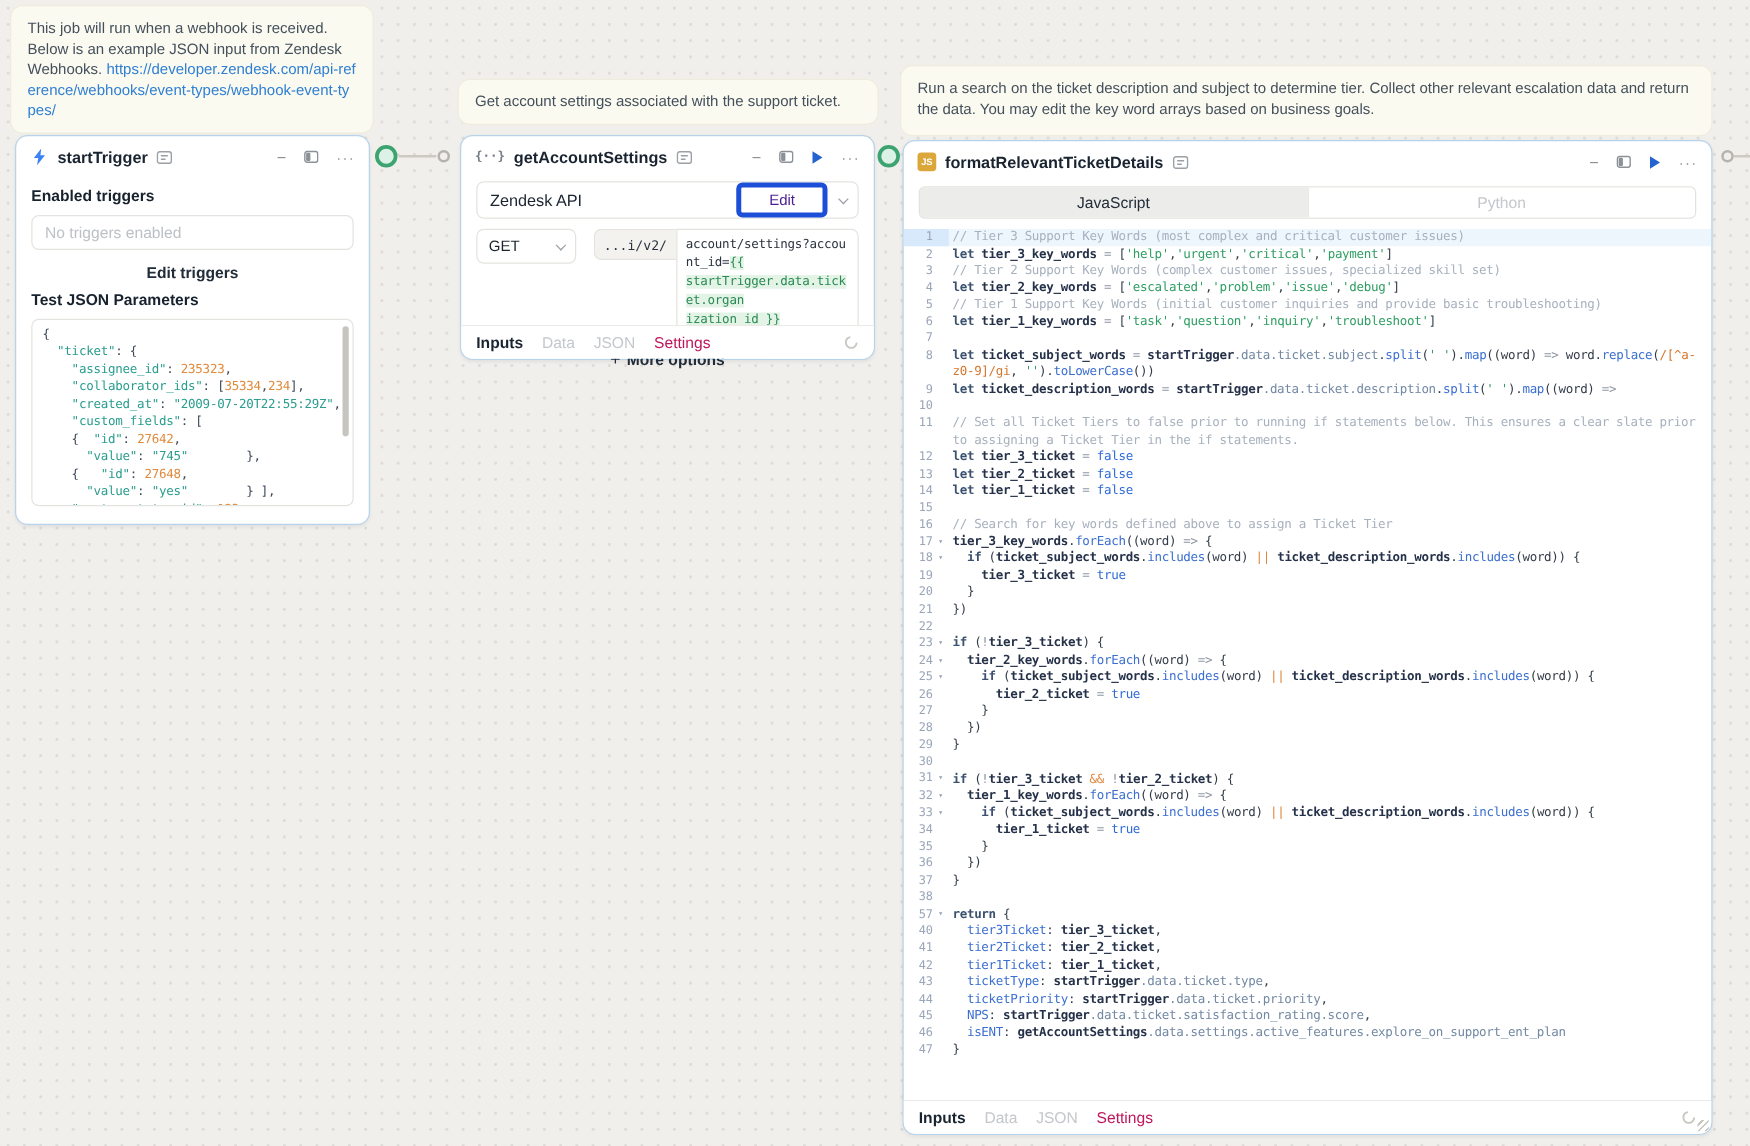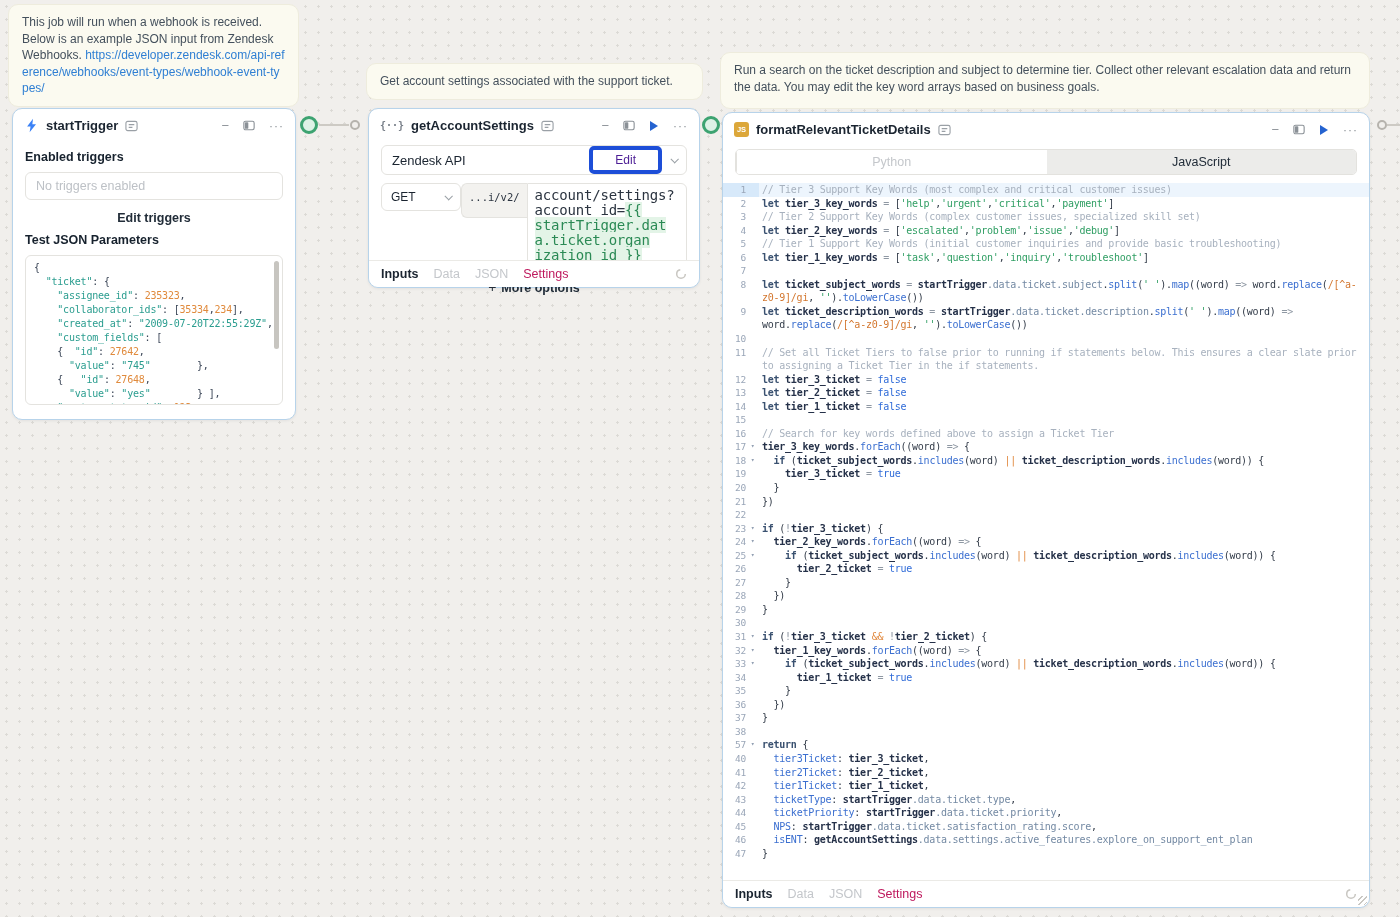--- a/index.html
+++ b/index.html
@@ -52,25 +52,25 @@
   .resource-row { margin:3px 12px 0; height:30px; border:1px solid #e4e3df; border-radius:6px;
                   display:flex; align-items:center; padding:0 9px 0 10px; font-size:13px; color:#1a2430; }
   .edit-btn { margin-left:auto; border:4px solid #1d4ed8; border-radius:5px; padding:3px 22px;
               font-size:12px; color:#4c1d95; background:#fff; }
   .chev { width:6px; height:6px; border-right:1.5px solid #9aa0a6; border-bottom:1.5px solid #9aa0a6;
           transform:rotate(45deg) translateY(-1px); margin-left:9px; flex:none; }
   .method-row { margin:8px 12px 0; display:flex; align-items:flex-start; }
   .get-select { width:80px; height:28px; border:1px solid #e4e3df; border-radius:6px;
                 display:flex; align-items:center; padding:0 9px; font-size:12px; color:#1a2430; }
   .get-select .chev { margin-left:auto; }
-  .url-prefix { height:35px; border:1px solid #e4e3df; border-right:none;
+  .url-prefix { margin-left:14px; height:25px; border:1px solid #e4e3df; border-right:none;
                 border-radius:6px 0 0 6px; background:#f3f2ef; padding:7px 7px;
                 font-family:"DejaVu Sans Mono",monospace; font-size:10.5px; color:#2b3440; white-space:nowrap; }
   .url-box { flex:1; border:1px solid #e4e3df; border-radius:0 6px 6px 6px; padding:4px 7px;
-             font-family:"DejaVu Sans Mono",monospace; font-size:14px; line-height:15px;
+             font-family:"DejaVu Sans Mono",monospace; font-size:10px; line-height:15px;
              letter-spacing:-.2px; background:#fff; min-height:54px; }
   .urow { white-space:pre-wrap; word-break:break-all; }
   .sg-u   { color:#2b3440; }
   .sg-tpl { background:#e3f4e7; color:#2b8a55; }
   .more-options { margin-top:11px; text-align:center; font-size:12.5px; font-weight:600; color:#222d39; cursor:pointer; }
   .plus { font-weight:400; font-size:14px; margin-right:5px; color:#222d39; }
   
   .bottom-bar { position:absolute; left:0; right:0; bottom:0; height:27px; border-top:1px solid #ebeae6;
                 display:flex; align-items:center; padding:0 12px; gap:15px; font-size:12.5px;
                 background:#fff; border-radius:0 0 10px 10px; }
@@ -257,22 +257,22 @@
       </span>
       <span style="display:flex;">
         <svg width="10" height="12" viewBox="0 0 10 12">
             <path d="M1 1l8 5-8 5z" fill="#2563d0"></path>
           </svg>
       </span>
       <span class="dots">···</span>
     </span>
   </div>
   <div class="lang-tabs">
+    <div class="lang-tab lang-active">JavaScript</div>
     <div class="lang-tab lang-inactive">Python</div>
-    <div class="lang-tab lang-active">JavaScript</div>
   </div>
   <div class="editor" id="code-area">
       <div class="crow hl">
         <span class="gut">
           <span>1</span>
           <span class="fold"></span>
         </span>
         <span class="code"><span class="sg-c">// Tier 3 Support Key Words (most complex and critical customer issues)</span></span>
       </div>
       <div class="crow">
@@ -330,27 +330,20 @@
           <span class="fold"></span>
         </span>
         <span class="code"><span class="sg-r">z0-9]/gi</span><span class="sg-t">, </span><span class="sg-str">''</span><span class="sg-t">).</span><span class="sg-m">toLowerCase</span><span class="sg-t">())</span></span>
       </div>
       <div class="crow">
         <span class="gut">
           <span>9</span>
           <span class="fold"></span>
         </span>
         <span class="code"><span class="sg-k">let</span><span class="sg-t"> </span><span class="sg-v">ticket_description_words</span><span class="sg-o"> = </span><span class="sg-v">startTrigger</span><span class="sg-p">.data.ticket.description</span><span class="sg-t">.</span><span class="sg-m">split</span><span class="sg-t">(</span><span class="sg-str">' '</span><span class="sg-t">).</span><span class="sg-m">map</span><span class="sg-t">((word) </span><span class="sg-o">=&gt;</span></span>
-      </div>
-      <div class="crow">
-        <span class="gut">
-          <span></span>
-          <span class="fold"></span>
-        </span>
-        <span class="code"><span class="sg-t">word.</span><span class="sg-m">replace</span><span class="sg-t">(</span><span class="sg-r">/[^a-z0-9]/gi</span><span class="sg-t">, </span><span class="sg-str">''</span><span class="sg-t">).</span><span class="sg-m">toLowerCase</span><span class="sg-t">())</span></span>
       </div>
       <div class="crow">
         <span class="gut">
           <span>10</span>
           <span class="fold"></span>
         </span>
         <span class="code"></span>
       </div>
       <div class="crow">
         <span class="gut">

